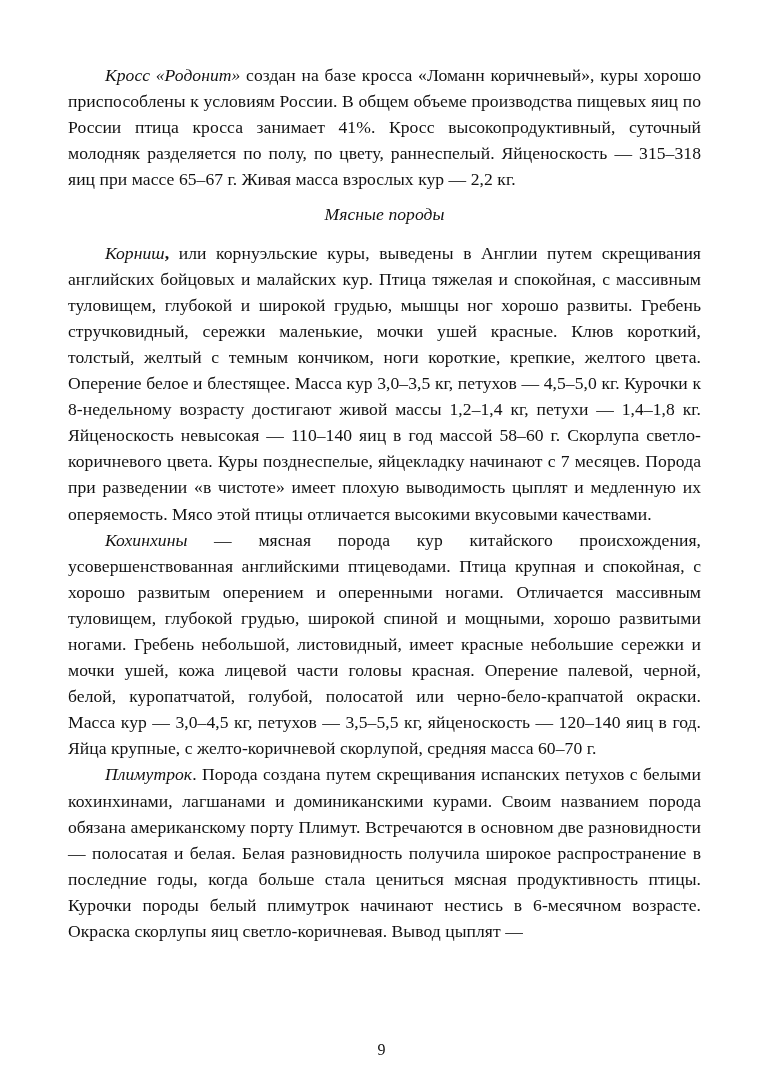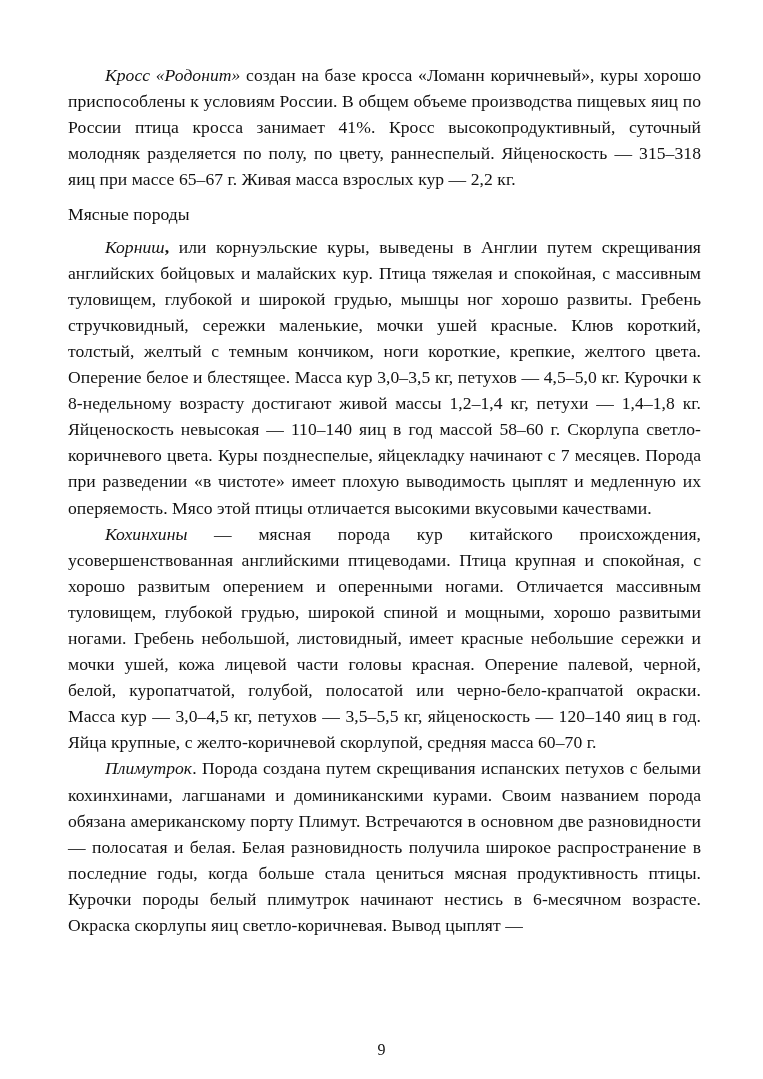--- a/index.html
+++ b/index.html
@@ -29,24 +29,25 @@
     line-height: 26.1px;
     text-align: justify;
     text-justify: inter-word;
     letter-spacing: 0.05px;
   }
   p {
     margin: 0;
     text-indent: 2.1em;
   }
   .subheading {
-    text-align: left;
+    text-align: center;
+    font-style: italic;
     font-size: 17.6px;
     line-height: 26.1px;
-    margin: 9px 0 6px 0;
+    margin: 9px 0 12px 0;
     text-indent: 0;
   }
   .lead-italic {
     font-style: italic;
   }
   .lead-bold-comma {
     font-style: normal;
     font-weight: bold;
   }
   .page-number {

